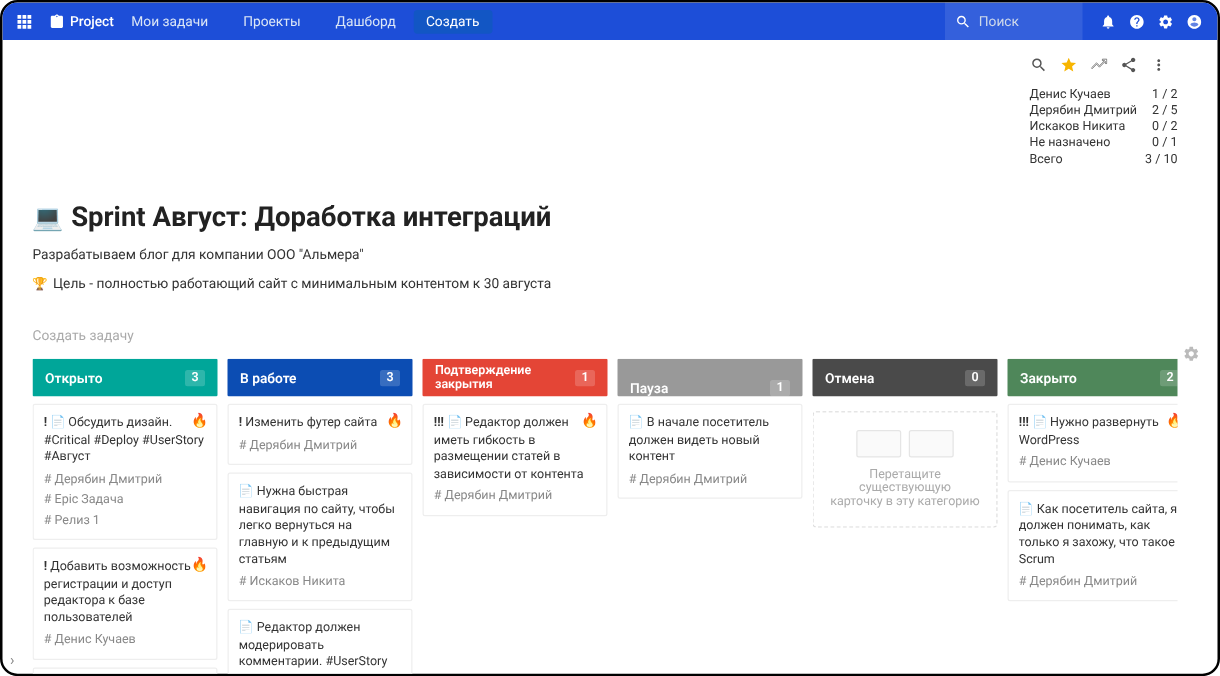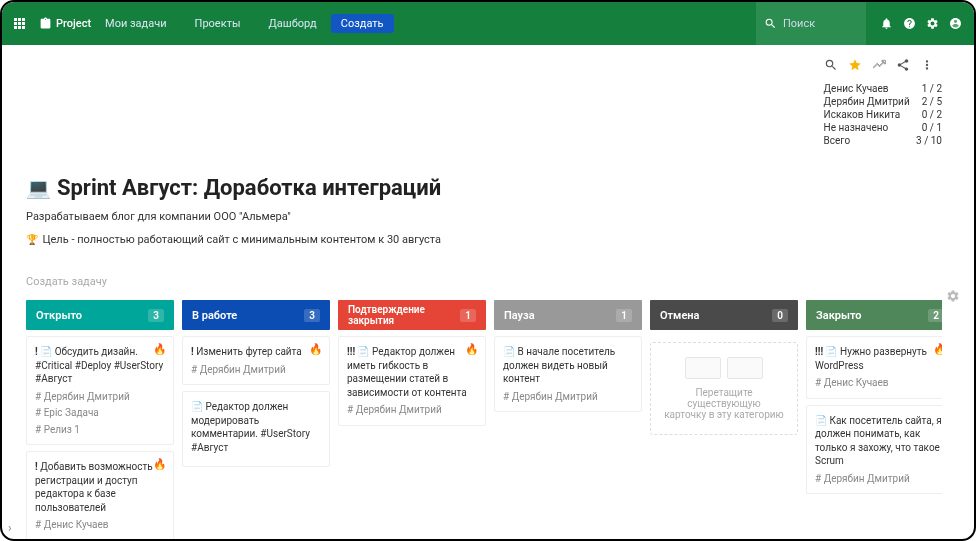--- a/index.html
+++ b/index.html
@@ -1,17 +1,17 @@
 <!DOCTYPE html>
 <html><head>
 <meta charset="utf-8">
 <style>
 * { margin:0; padding:0; box-sizing:border-box; font-family:-apple-system,"Segoe UI",Roboto,Arial,sans-serif; }
 body { background:#fff; width:976px; height:541px; overflow:hidden; position:relative; border:2px solid #000; border-radius:14px; }
-.topbar { background:#15803d; height:43px; display:flex; align-items:center; padding:0 12px; color:#fff; font-size:11px; gap:14px; }
+.topbar { background:#1d4ed8; height:30px; display:flex; align-items:center; padding:0 12px; color:#fff; font-size:11px; gap:14px; }
 .topbar .apps { display:grid; grid-template-columns:repeat(3,3px); grid-template-rows:repeat(3,3px); gap:1px; }
 .topbar .apps span { background:#fff; width:3px; height:3px; }
 .topbar .logo { display:flex; align-items:center; gap:4px; font-weight:500; }
 .topbar .nav { display:flex; gap:28px; }
 .topbar .nav-item { color:#dbe6f6; cursor:pointer; }
 .topbar .create { background:#1256c4; padding:3px 10px; border-radius:3px; cursor:pointer; }
 .topbar .spacer { flex:1; }
 .topbar .search { background:rgba(255,255,255,0.1); border-radius:3px; padding:20px 8px; display:flex; align-items:center; gap:6px; width:110px; color:#cfd9ea; }
 .topbar .right-icons { display:flex; gap:10px; align-items:center; }
 .topbar svg { width:13px; height:13px; fill:#fff; }
@@ -30,21 +30,21 @@
 .board-wrap { position:relative; margin-top:8px; flex:1; }
 .gear-right { position:absolute; top:-12px; right:-18px; }
 .gear-right svg { width:14px; height:14px; fill:#bbb; }
 .board { display:flex; gap:8px; overflow:hidden; }
 .col { width:148px; flex-shrink:0; }
 .col-head { height:30px; display:flex; align-items:center; justify-content:space-between; padding:0 10px; color:#fff; font-size:11px; font-weight:600; border-radius:1px; }
 .col-head .count { background:rgba(255,255,255,0.18); border-radius:2px; padding:1px 5px; font-size:10px; }
 .c-open   { background:#00a699;align-items:center; }
 .c-work   { background:#0c4db3; }
 .c-confirm{ background:#e44536; font-size:10px; line-height:1.1; }
-.c-pause  { background:#999; }
+.c-pause  { background:#999;align-items:flex-end; }
 .c-cancel { background:#4a4a4a; }
 .c-close  { background:#4f875a; }
 .cards { margin-top:6px; display:flex; flex-direction:column; gap:6px; }
 .card { border:1px solid #eee; border-radius:2px; padding:8px; font-size:10px; color:#333; line-height:1.35; position:relative; background:#fff; }
 .card .flame { position:absolute; top:6px; right:6px; }
 .card .title-line { margin-bottom:4px; }
 .card .meta { color:#888; font-size:10px; margin-top:3px; }
 .empty { border:1px dashed #ddd; border-radius:3px; padding:14px 8px; text-align:center; font-size:10px; color:#aaa; margin-top:6px; }
 .empty .ph { display:flex; justify-content:center; gap:6px; margin-bottom:8px; }
 .empty .ph-box { width:36px; height:22px; border:1px solid #e5e5e5; border-radius:2px; background:#fafafa; }
@@ -195,20 +195,24 @@
             <span>В работе</span>
             <span class="count">3</span>
           </div>
           <div class="cards">
             <div class="card">
               <div class="title-line"><span class="priority"></span>Изменить футер сайта</div>
               <span class="flame icon-flame"></span>
               <div class="meta"># Дерябин Дмитрий</div>
             </div>
             <div class="card">
+              <div class="title-line"><span class="icon-doc"></span>Нужна быстрая навигация по сайту, чтобы легко вернуться на главную и к предыдущим статьям</div>
+              <div class="meta"># Искаков Никита</div>
+            </div>
+            <div class="card">
               <div class="title-line"><span class="icon-doc"></span>Редактор должен модерировать комментарии. #UserStory #Август</div>
             </div>
           </div>
         </div>
         <div class="col">
           <div class="col-head c-confirm">
             <span>Подтверждение закрытия</span>
             <span class="count">1</span>
           </div>
           <div class="cards">

